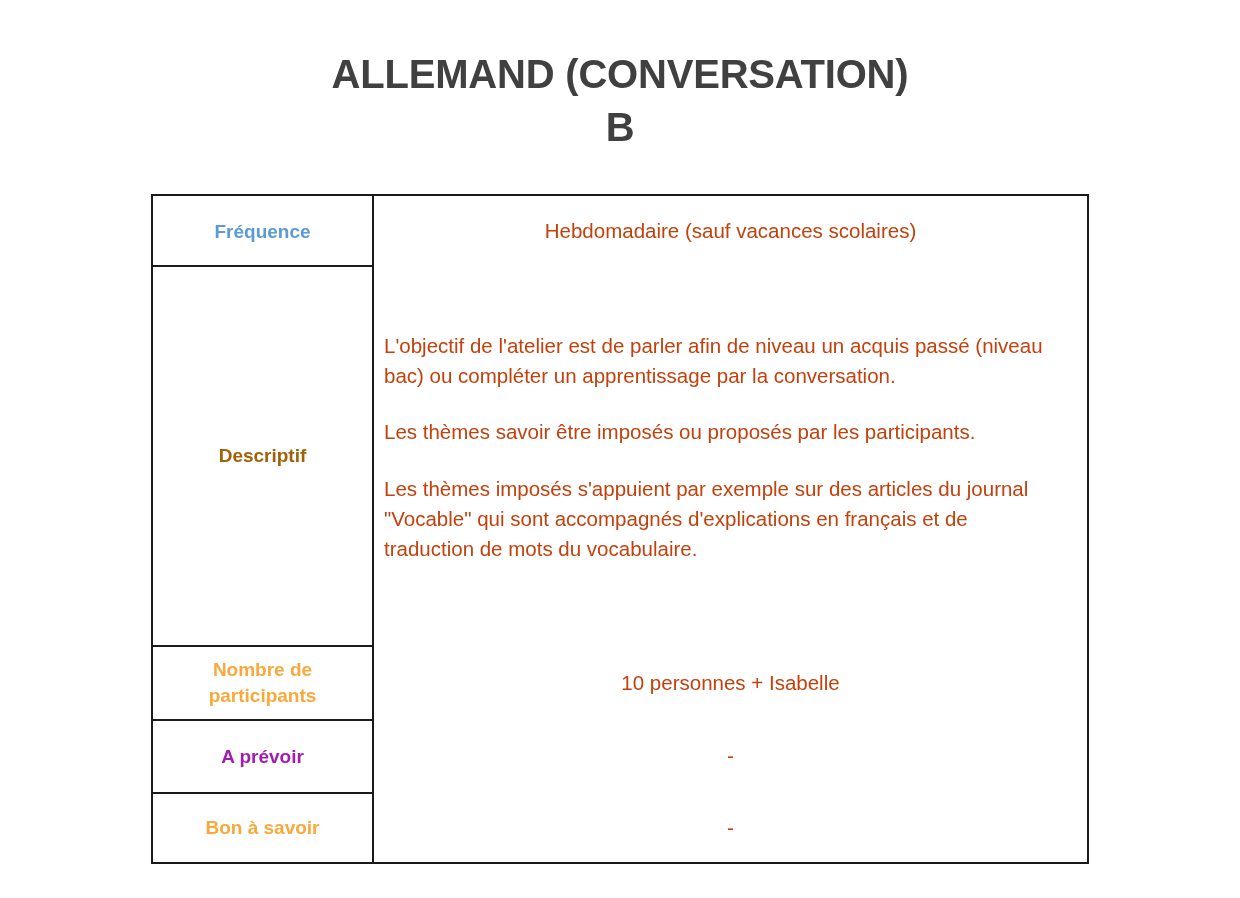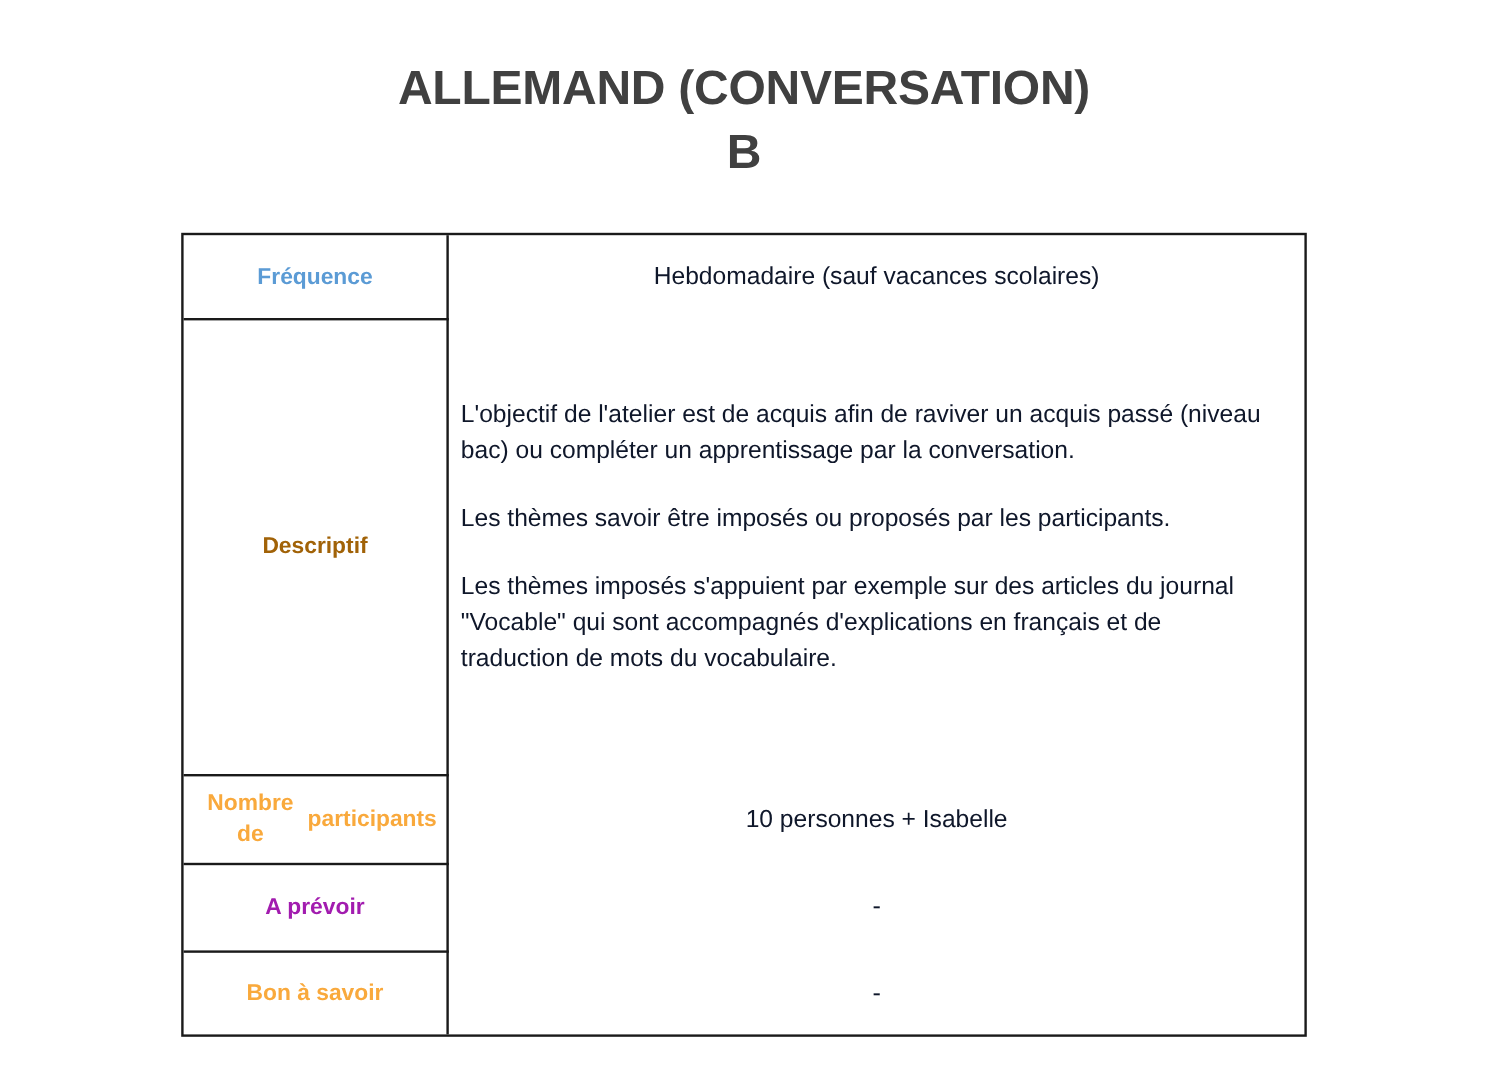--- a/index.html
+++ b/index.html
@@ -91,21 +91,21 @@
     padding: 16px 8px;
   }
 
   .value-cell {
     position: absolute;
     left: 221px;
     width: 713px;
     box-sizing: border-box;
     font-size: 20.5px;
     line-height: 1.47;
-    color: #0f172a;
+    color: #c2410c;
   }
 
   .value-center {
     display: flex;
     align-items: center;
     justify-content: center;
     text-align: center;
   }
 
   .value-para-block {
@@ -148,30 +148,30 @@
       </div>
     </div>
     <div class="row-sep" style="top:69px;"></div>
 
     <div class="row" style="top:71px; height:378px;">
       <div class="label-cell" style="top:0; height:378px; color:#a16207;">
         <span>Descriptif</span>
       </div>
       <div class="value-cell" style="top:0; height:378px;">
         <div class="value-para-block">
-          <p>L'objectif de l'atelier est de acquis afin de raviver un acquis passé (niveau bac) ou compléter un apprentissage par la conversation.</p>
+          <p>L'objectif de l'atelier est de parler afin de niveau un acquis passé (niveau bac) ou compléter un apprentissage par la conversation.</p>
           <p>Les thèmes savoir être imposés ou proposés par les participants.</p>
           <p>Les thèmes imposés s'appuient par exemple sur des articles du journal "Vocable" qui sont accompagnés d'explications en français et de traduction de mots du vocabulaire.</p>
         </div>
       </div>
     </div>
     <div class="row-sep" style="top:449px;"></div>
 
     <div class="row" style="top:451px; height:72px;">
-      <div class="label-cell" style="top:0; height:72px; color:#F9A93C; ">
+      <div class="label-cell" style="top:0; height:72px; color:#F9A93C; flex-direction:column;">
         <span>Nombre de</span>
         <span>participants</span>
       </div>
       <div class="value-cell value-center" style="top:0; height:72px;">
         <span>10 personnes + Isabelle</span>
       </div>
     </div>
     <div class="row-sep" style="top:523px;"></div>
 
     <div class="row" style="top:525px; height:71px;">

